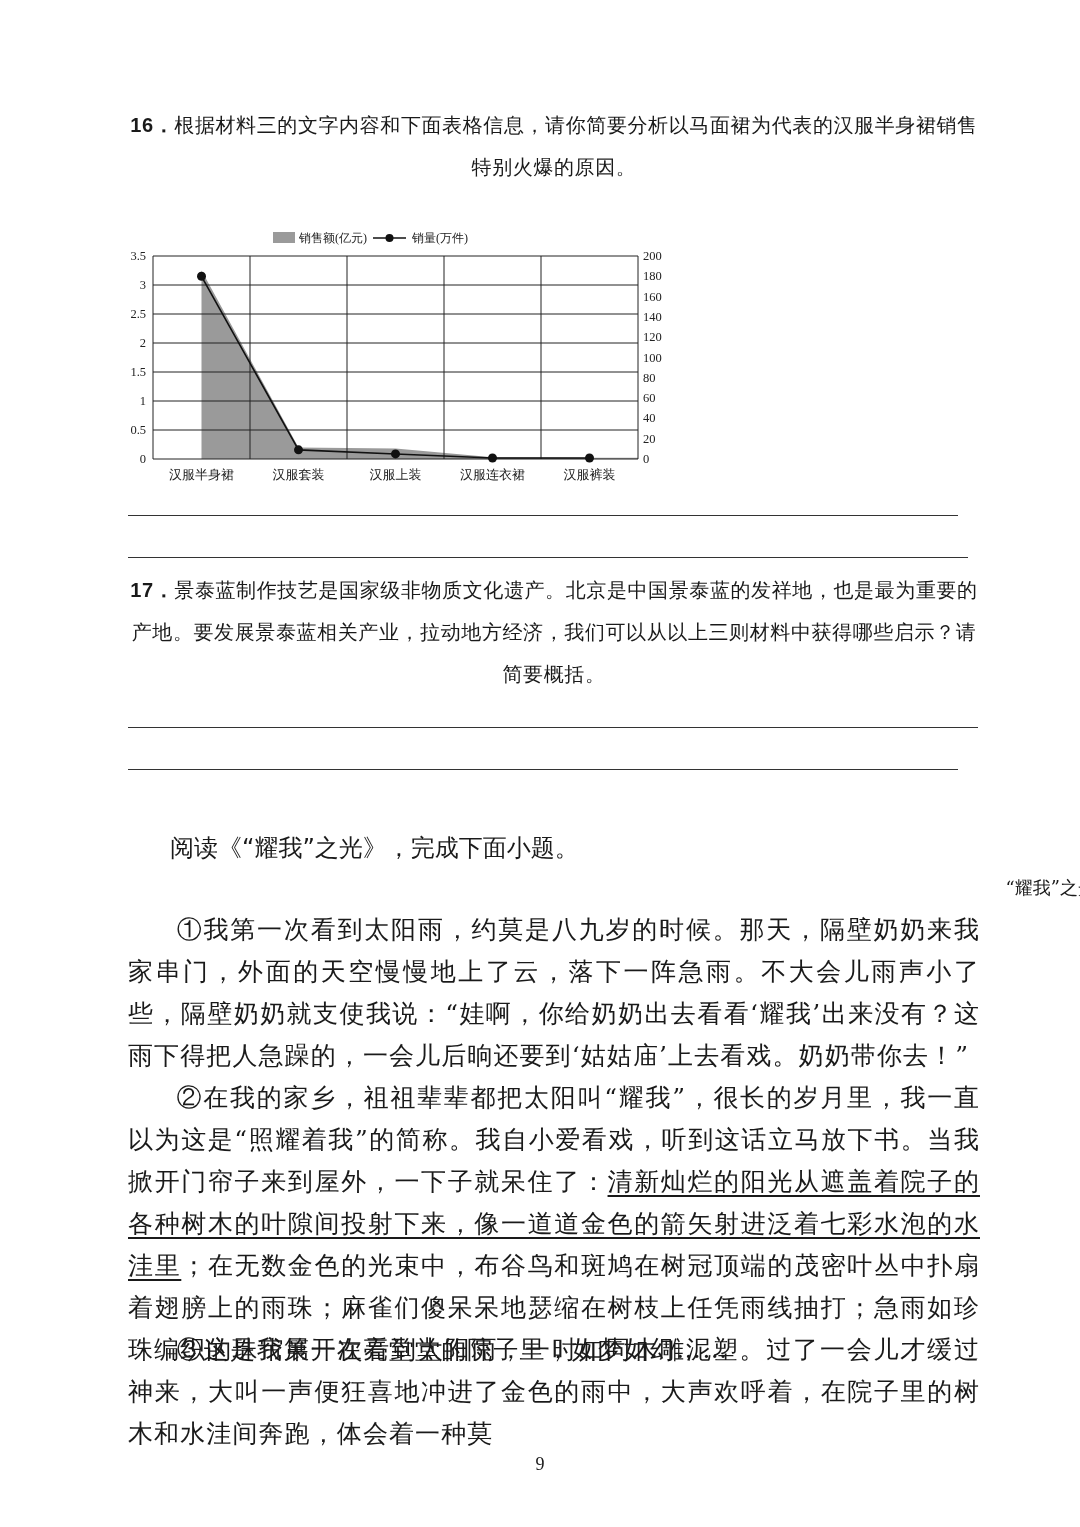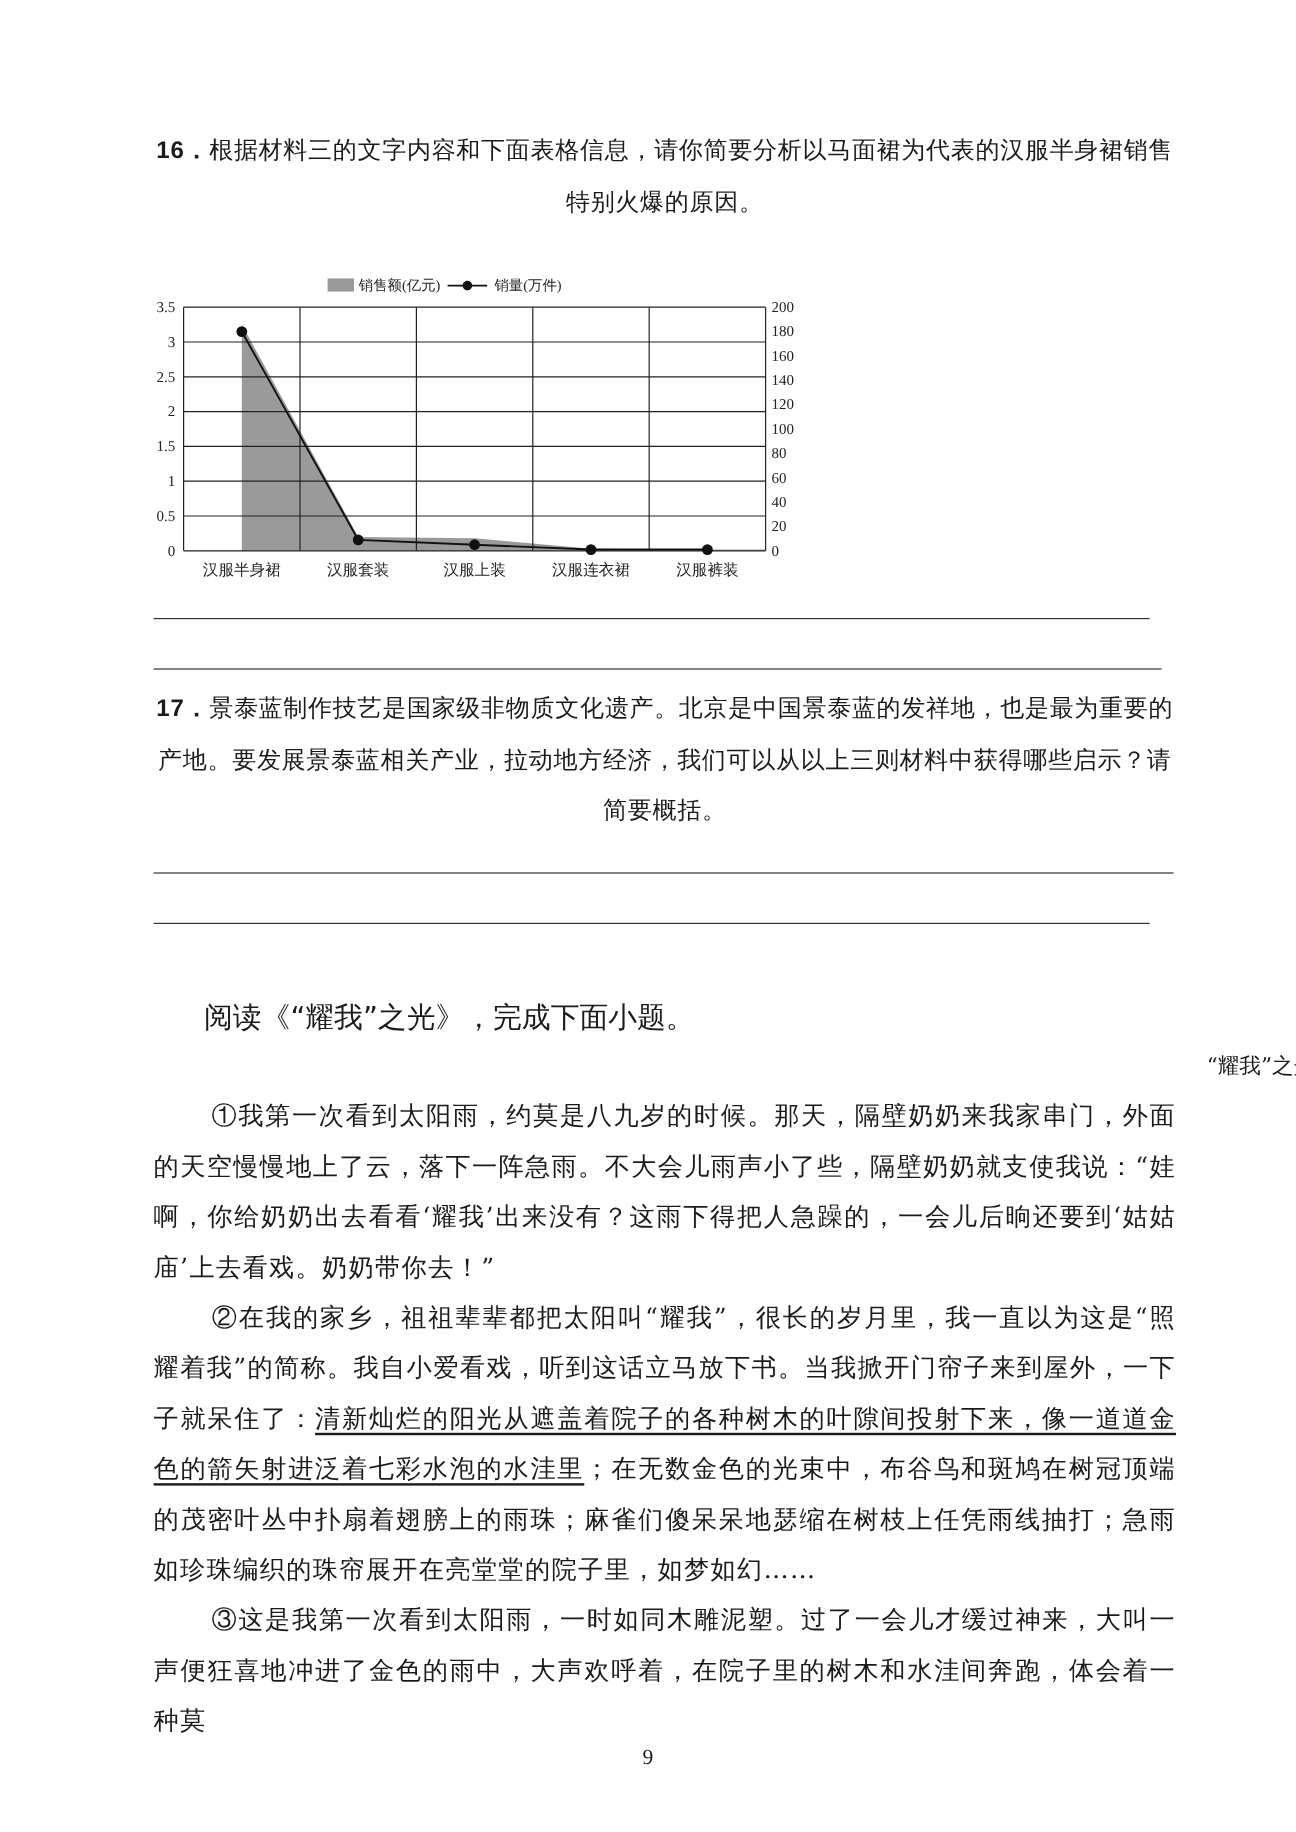--- a/index.html
+++ b/index.html
@@ -6,21 +6,21 @@
   body { width: 1080px; height: 1527px; position: relative; overflow: hidden; color: #1a1a1a; }
   .page { position: absolute; left: 0; top: 0; width: 1080px; height: 1527px; }
   .sans { font-family: "DejaVu Sans", "Liberation Sans", sans-serif; }
   .q { position: absolute; left: 128px; width: 852px; font-size: 20px; line-height: 42px; letter-spacing: 0.6px; text-align: center; }
   .q .num { font-family: "Liberation Sans", sans-serif; font-weight: bold; }
   .ans-line { position: absolute; height: 0; border-top: 1.5px solid #333; }
   .chart-title { position: absolute; left: 153px; top: 197px; font-size: 18.5px; letter-spacing: 1.5px; font-family: "DejaVu Sans", sans-serif; }
   #chart { position: absolute; left: 120px; top: 226px; }
   .intro { position: absolute; left: 128px; top: 832px; font-size: 24px; font-family: "DejaVu Sans", sans-serif; margin-left: 42px; }
   .story-title { position: absolute; left: 0; width: 1064px; top: 876px; text-align: right; font-size: 18px; font-family: "DejaVu Serif", serif; padding-left: 32px; }
-  .para { position: absolute; left: 128px; width: 852px; font-size: 21px; line-height: 42px; font-family: "DejaVu Serif", "Liberation Serif", serif; text-align: justify; text-align-last: left; letter-spacing: 1.1px; }
+  .para { position: absolute; left: 128px; width: 852px; font-size: 25px; line-height: 42px; font-family: "DejaVu Serif", "Liberation Serif", serif; text-align: justify; text-align-last: left; letter-spacing: 1.1px; }
   .para .indent { display: inline-block; width: 48px; }
   .ul { text-decoration: underline; text-underline-offset: 5px; margin-top: 48px; }
   .page-num { position: absolute; left: 0; width: 1080px; top: 1055px; text-align: center; font-size: 18px; font-family: "Liberation Serif", serif; }
 </style>
 </head>
 <body>
 
 <div class="page">
 
   <div class="q sans" style="top:104px;">

